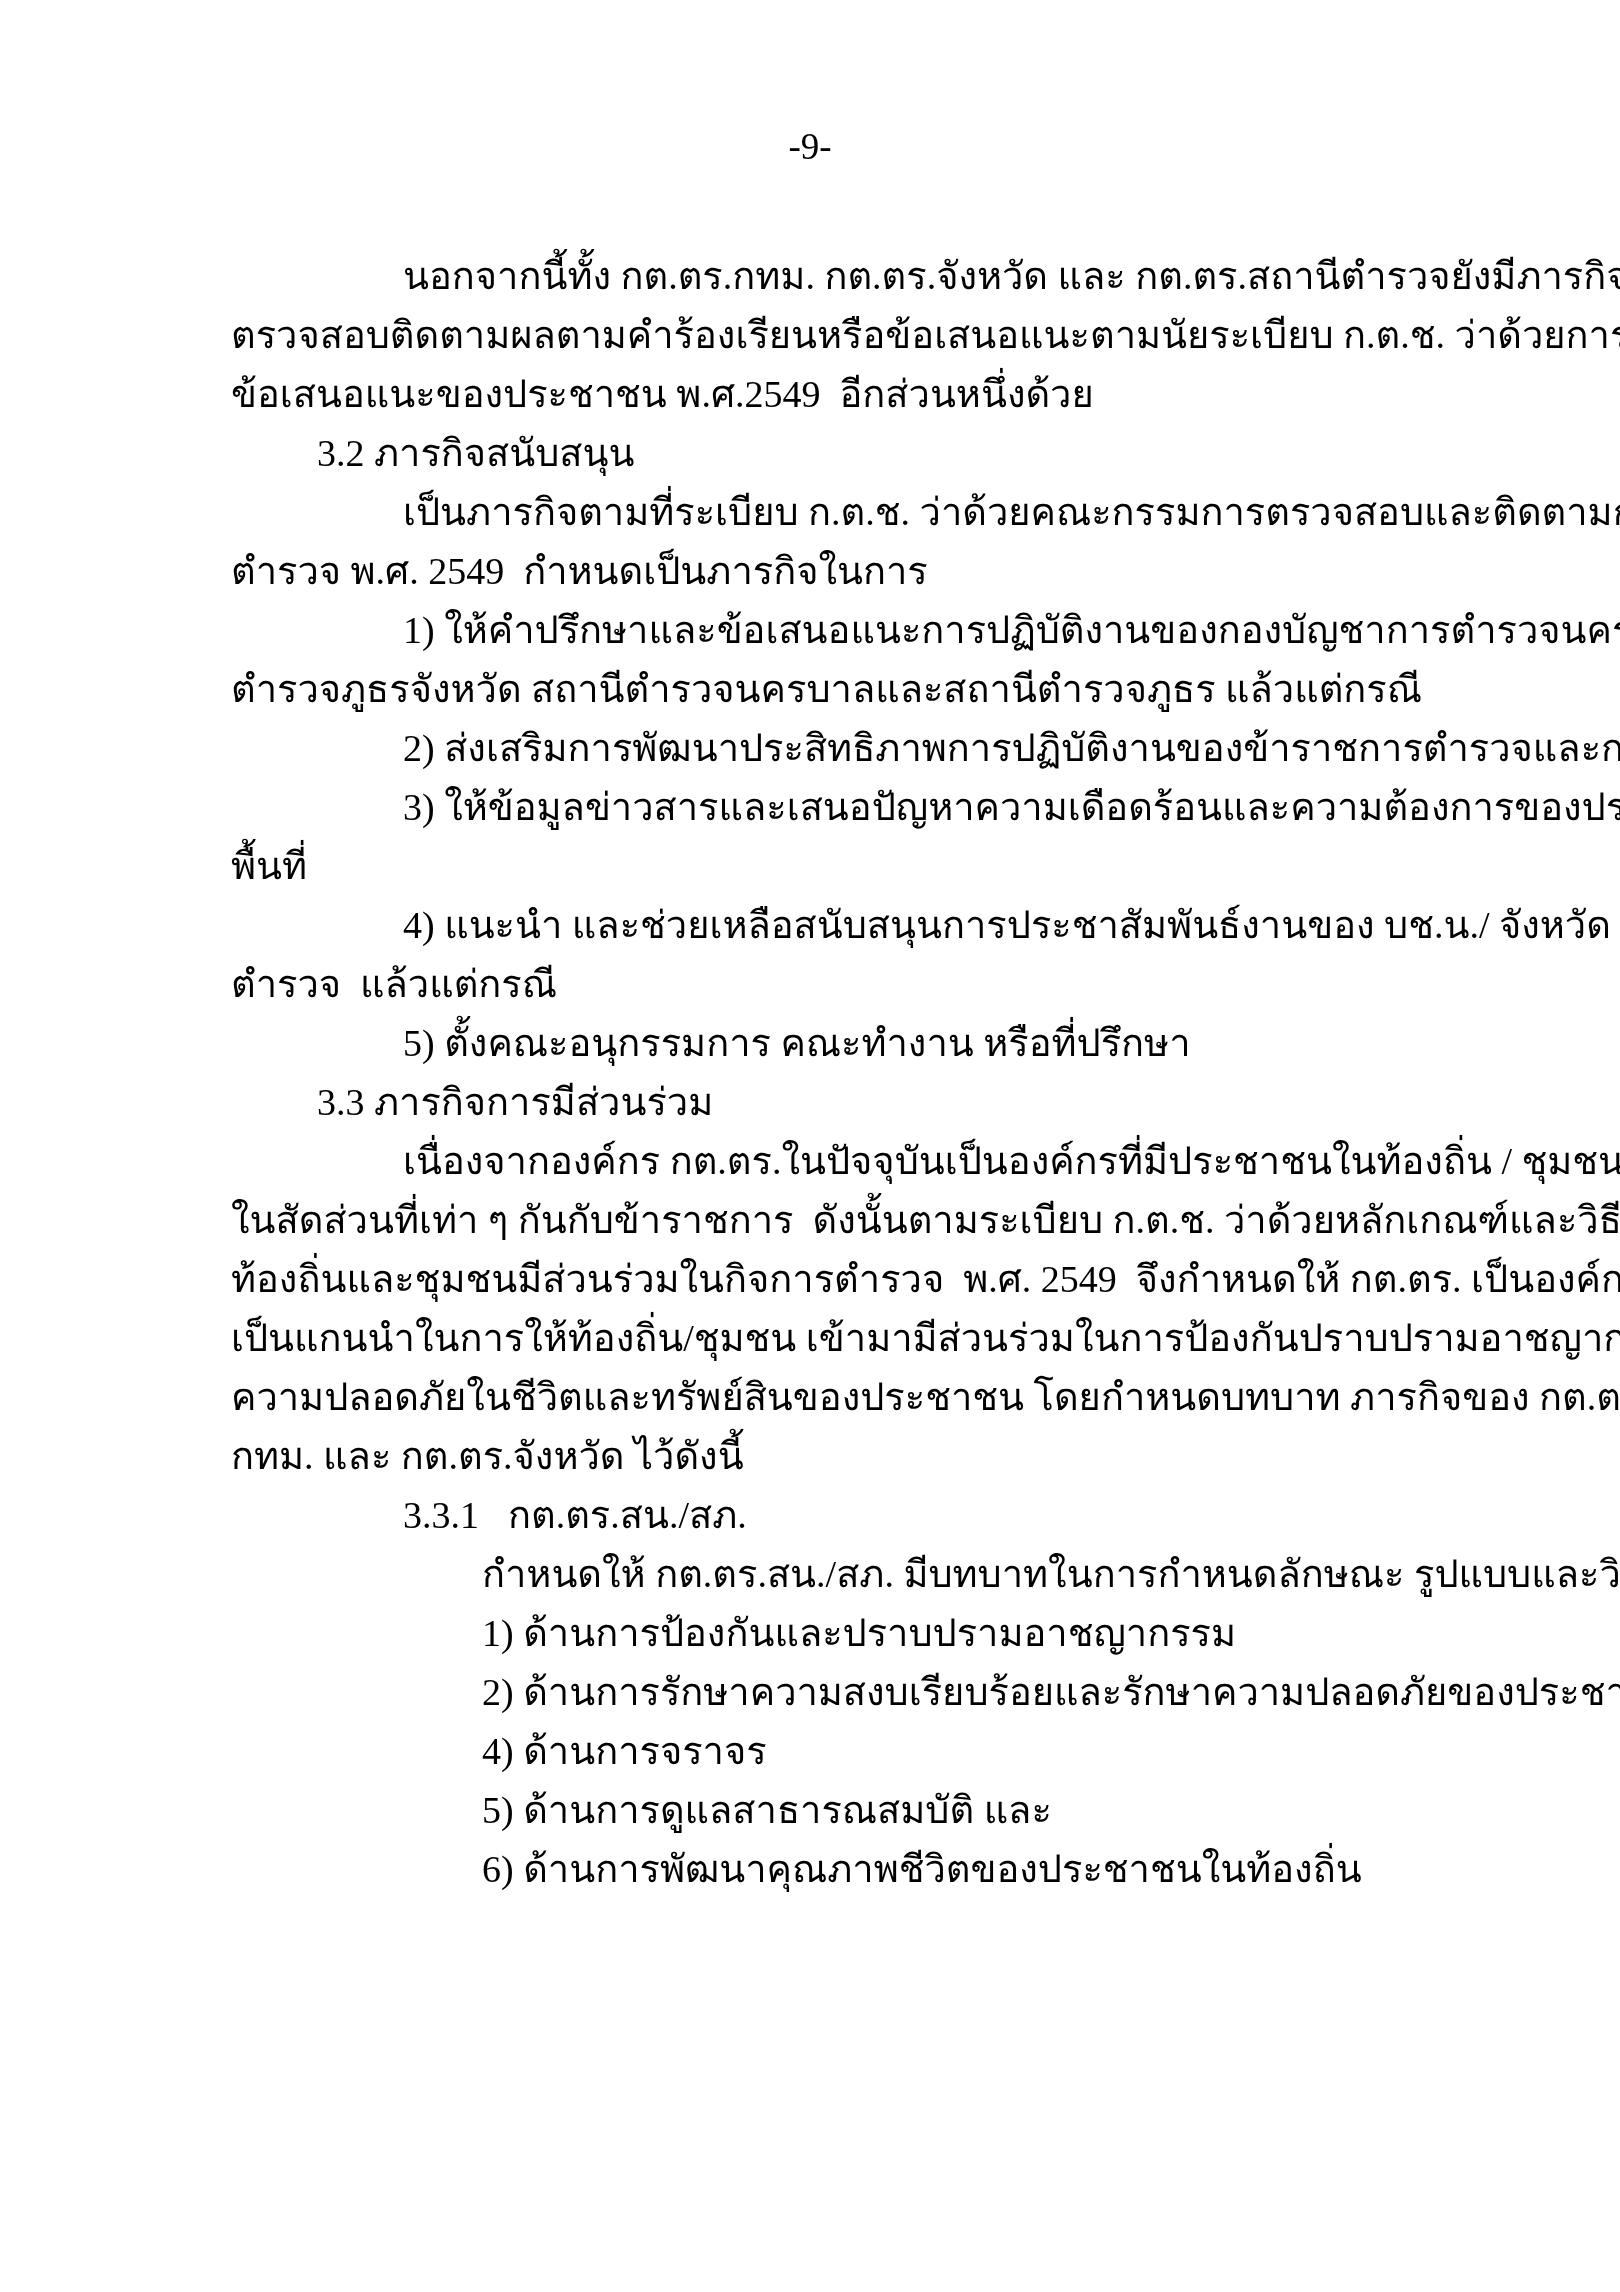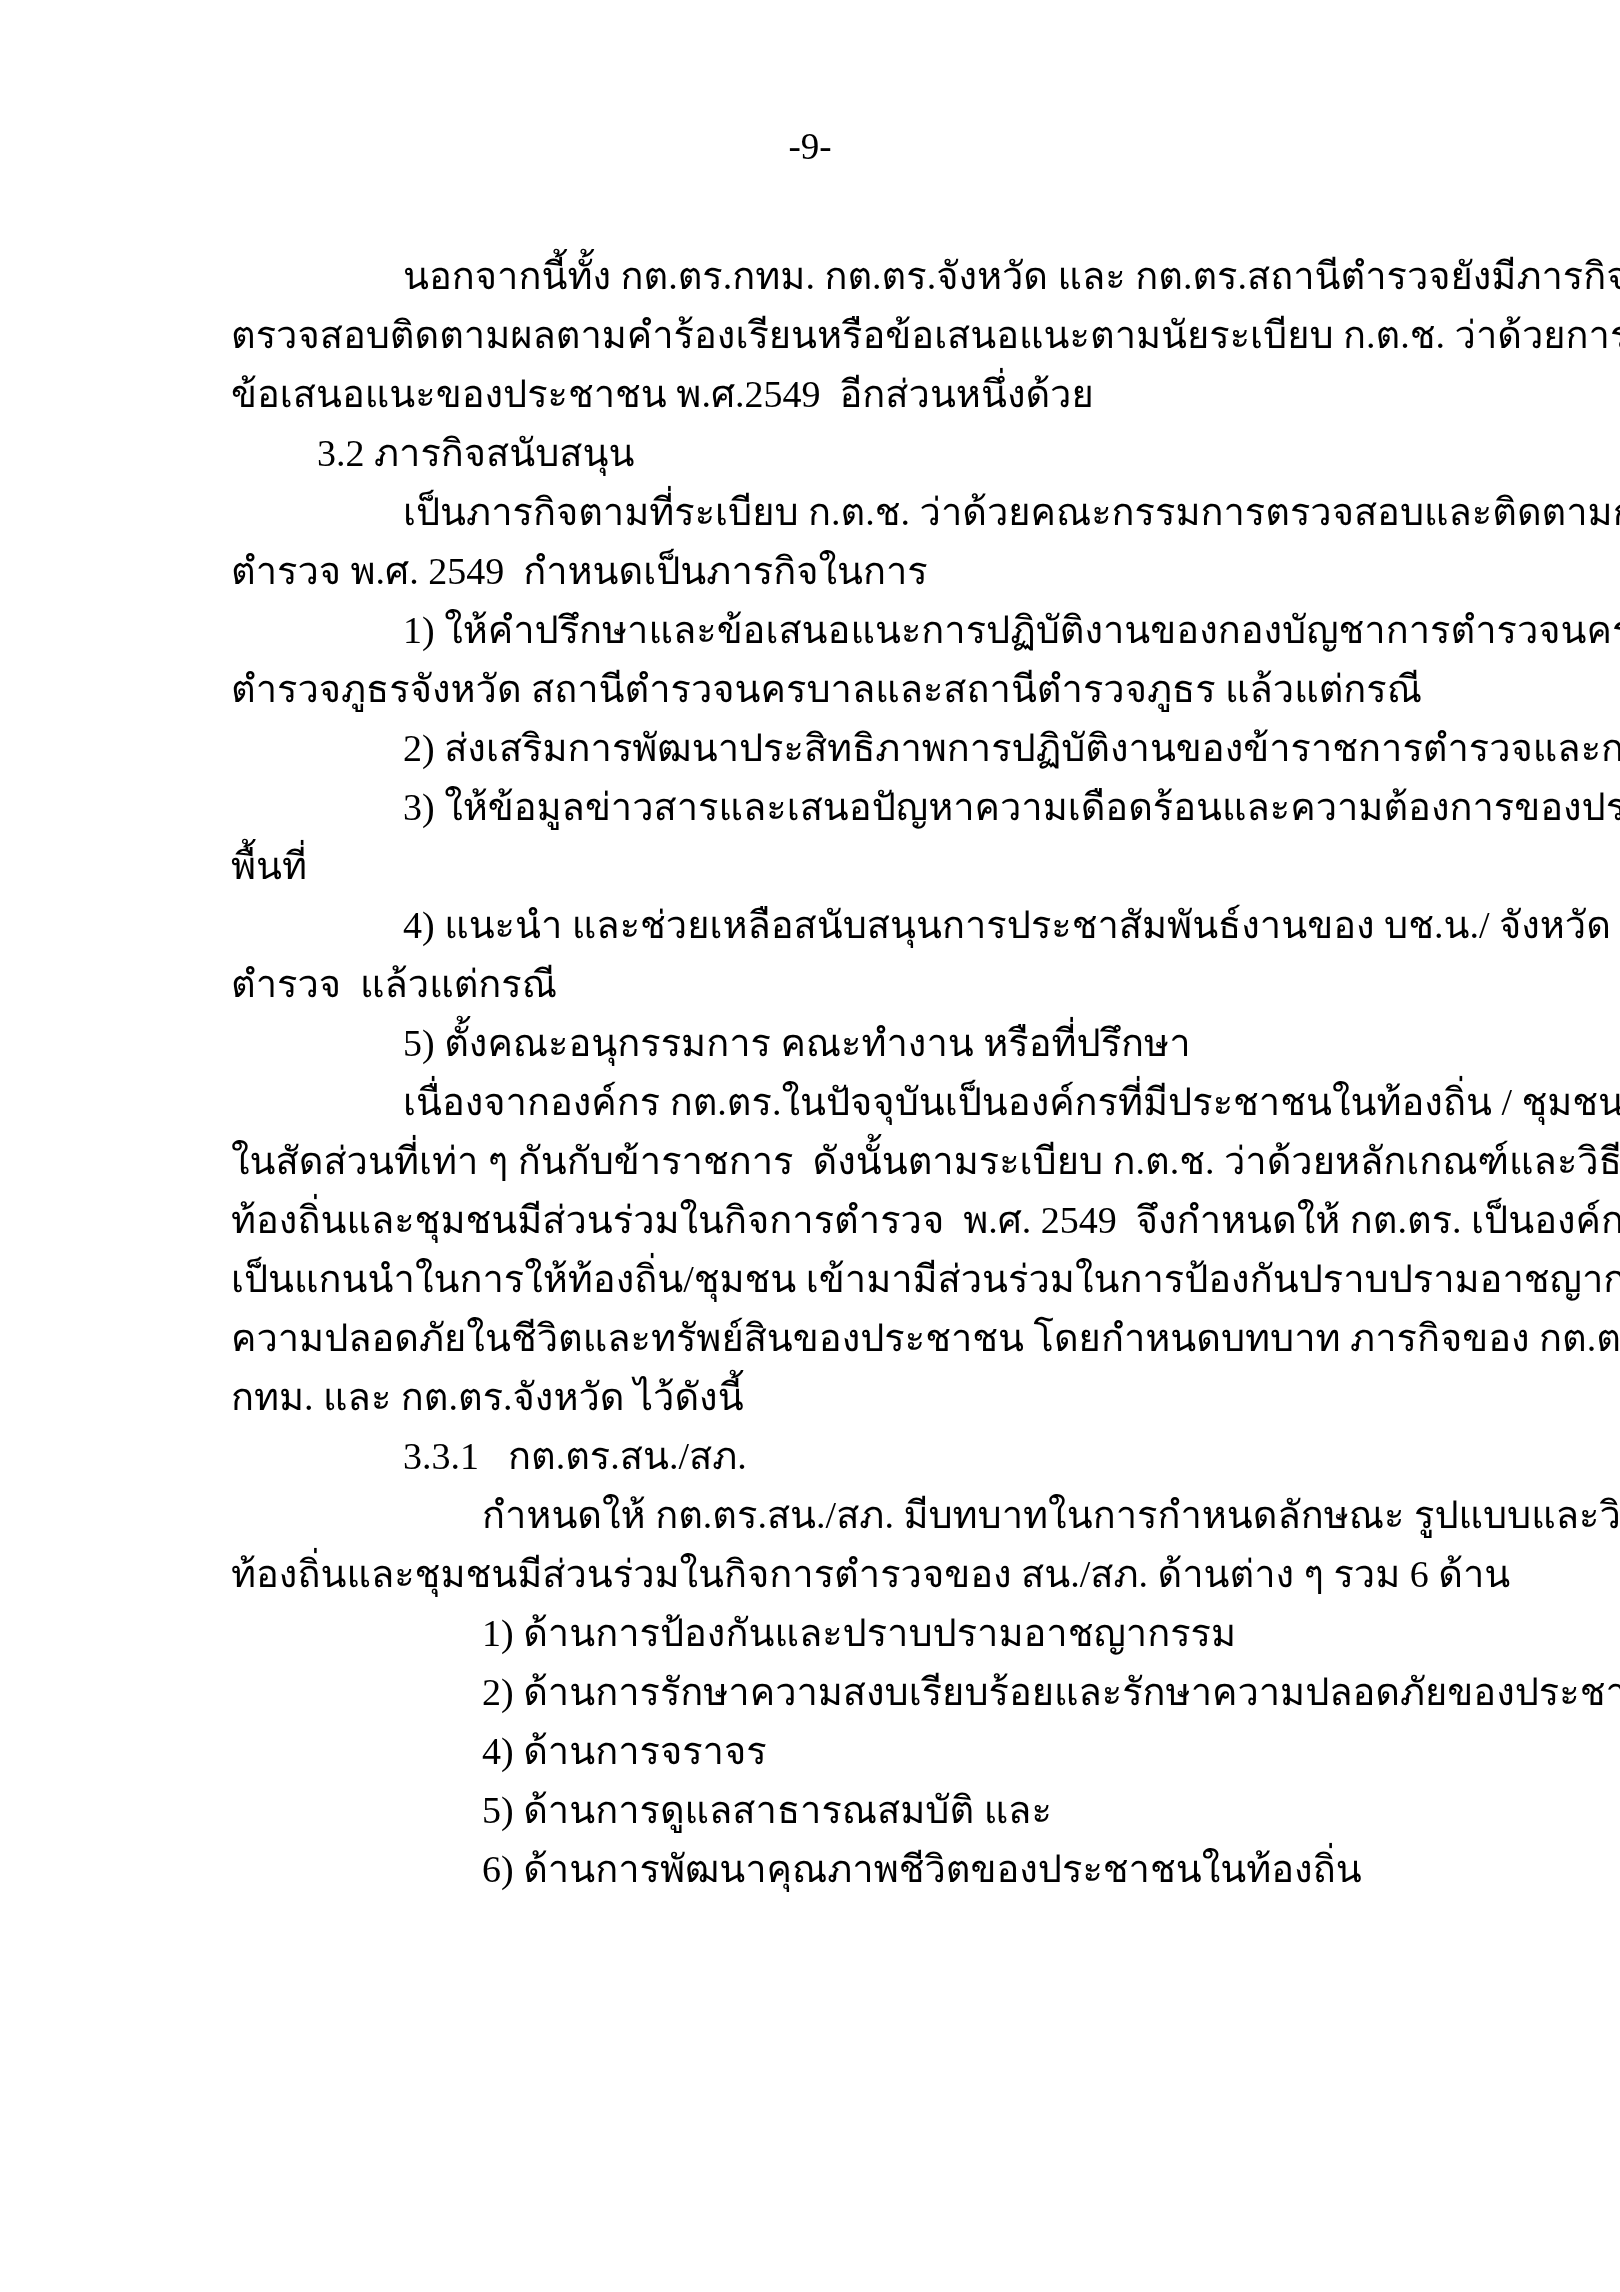--- a/index.html
+++ b/index.html
@@ -62,30 +62,30 @@
     <div class="line">ตำรวจ พ.ศ. 2549  กำหนดเป็นภารกิจในการ</div>
     <div class="line ind2">1) ให้คำปรึกษาและข้อเสนอแนะการปฏิบัติงานของกองบัญชาการตำรวจนครบาล</div>
     <div class="line">ตำรวจภูธรจังหวัด สถานีตำรวจนครบาลและสถานีตำรวจภูธร แล้วแต่กรณี</div>
     <div class="line ind2">2) ส่งเสริมการพัฒนาประสิทธิภาพการปฏิบัติงานของข้าราชการตำรวจและการบริหารงาน</div>
     <div class="line ind2">3) ให้ข้อมูลข่าวสารและเสนอปัญหาความเดือดร้อนและความต้องการของประชาชนในเขต</div>
     <div class="line">พื้นที่</div>
     <div class="line ind2">4) แนะนำ และช่วยเหลือสนับสนุนการประชาสัมพันธ์งานของ บช.น./ จังหวัด  หรือสถานี</div>
     <div class="line">ตำรวจ  แล้วแต่กรณี</div>
     <div class="line ind2">5) ตั้งคณะอนุกรรมการ คณะทำงาน หรือที่ปรึกษา</div>
 
+    <div class="line ind1 bold">3.3 ภารกิจการมีส่วนร่วม</div>
     <div class="line ind2">เนื่องจากองค์กร กต.ตร.ในปัจจุบันเป็นองค์กรที่มีประชาชนในท้องถิ่น / ชุมชนเป็นกรรมการ</div>
     <div class="line">ในสัดส่วนที่เท่า ๆ กันกับข้าราชการ  ดังนั้นตามระเบียบ ก.ต.ช. ว่าด้วยหลักเกณฑ์และวิธีการส่งเสริมให้</div>
     <div class="line">ท้องถิ่นและชุมชนมีส่วนร่วมในกิจการตำรวจ  พ.ศ. 2549  จึงกำหนดให้ กต.ตร. เป็นองค์กรสำคัญมีบทบาท</div>
     <div class="line">เป็นแกนนำในการให้ท้องถิ่น/ชุมชน เข้ามามีส่วนร่วมในการป้องกันปราบปรามอาชญากรรมและการรักษา</div>
     <div class="line">ความปลอดภัยในชีวิตและทรัพย์สินของประชาชน โดยกำหนดบทบาท ภารกิจของ กต.ตร.สน./สภ. กต.ตร.</div>
     <div class="line">กทม. และ กต.ตร.จังหวัด ไว้ดังนี้</div>
 
     <div class="line ind2"><span class="sub-number">3.3.1</span><span class="sub-title">กต.ตร.สน./สภ.</span></div>
     <div class="line ind3">กำหนดให้ กต.ตร.สน./สภ. มีบทบาทในการกำหนดลักษณะ รูปแบบและวิธีการให้</div>
-    <div class="line">ท้องถิ่นและชุมชนมีส่วนร่วมในกิจการตำรวจของ สน./สภ. ด้านต่าง ๆ รวม 6 ด้าน</div>
     <div class="line ind3">1) ด้านการป้องกันและปราบปรามอาชญากรรม</div>
     <div class="line ind3">2) ด้านการรักษาความสงบเรียบร้อยและรักษาความปลอดภัยของประชาชน</div>
     <div class="line ind3">4) ด้านการจราจร</div>
     <div class="line ind3">5) ด้านการดูแลสาธารณสมบัติ และ</div>
     <div class="line ind3">6) ด้านการพัฒนาคุณภาพชีวิตของประชาชนในท้องถิ่น</div>
 
   </div>
 </div>
 
 

